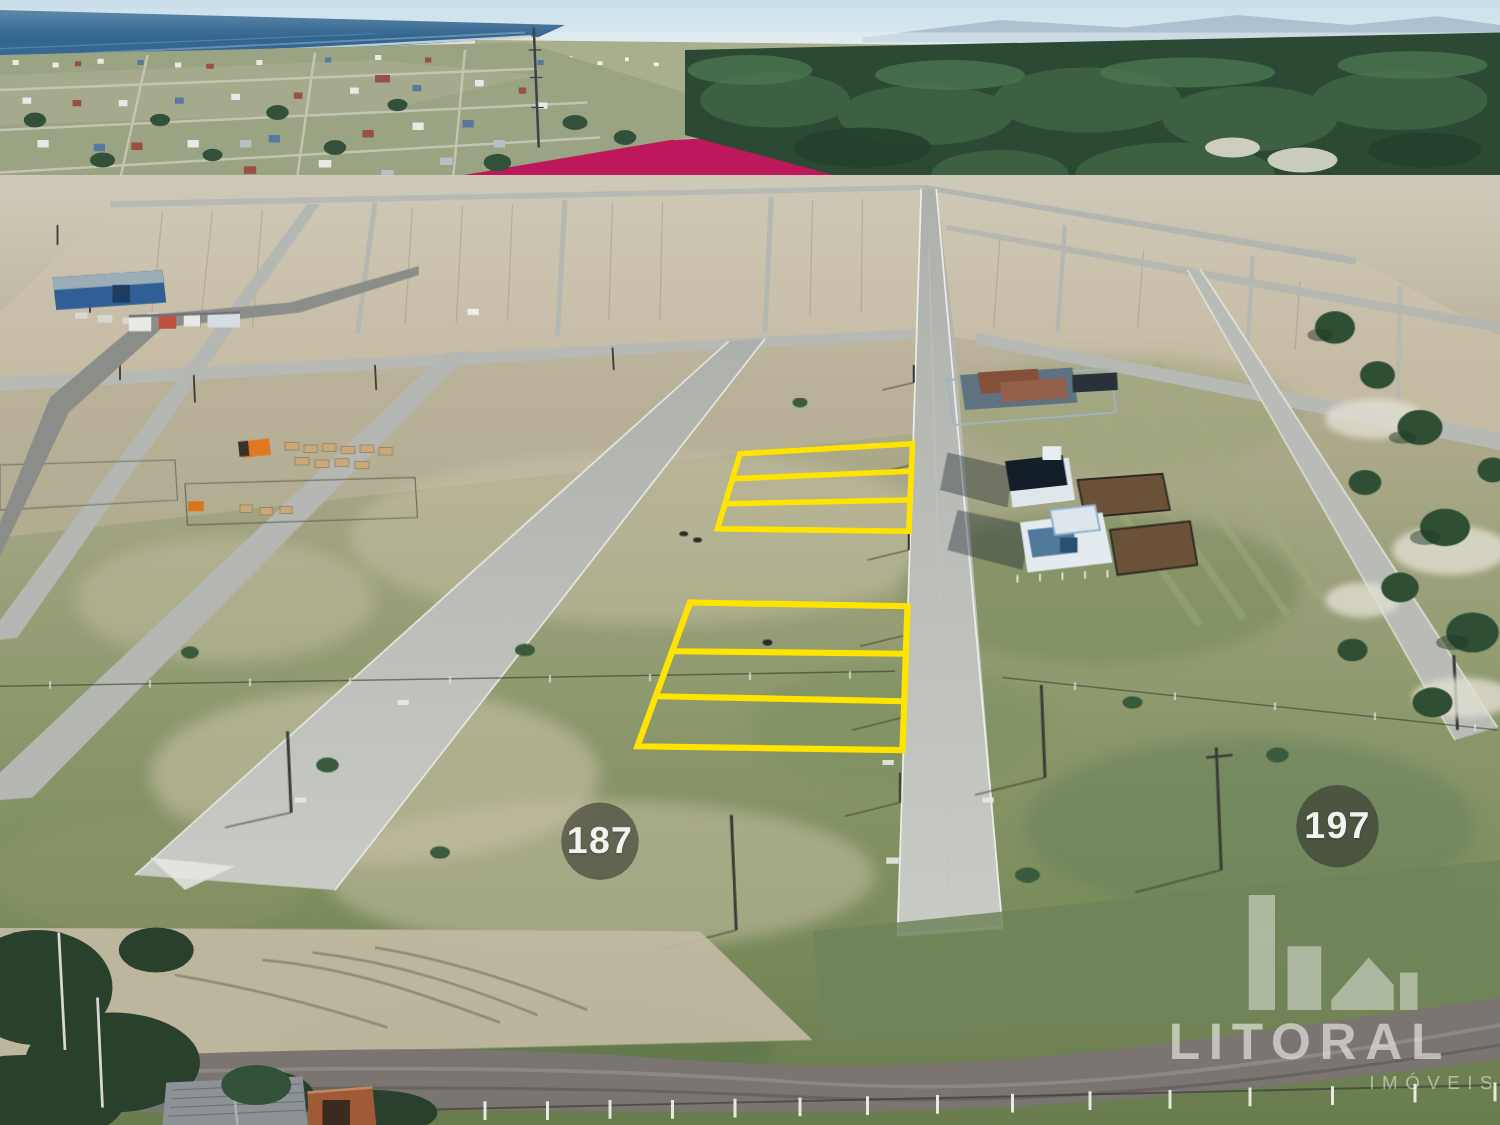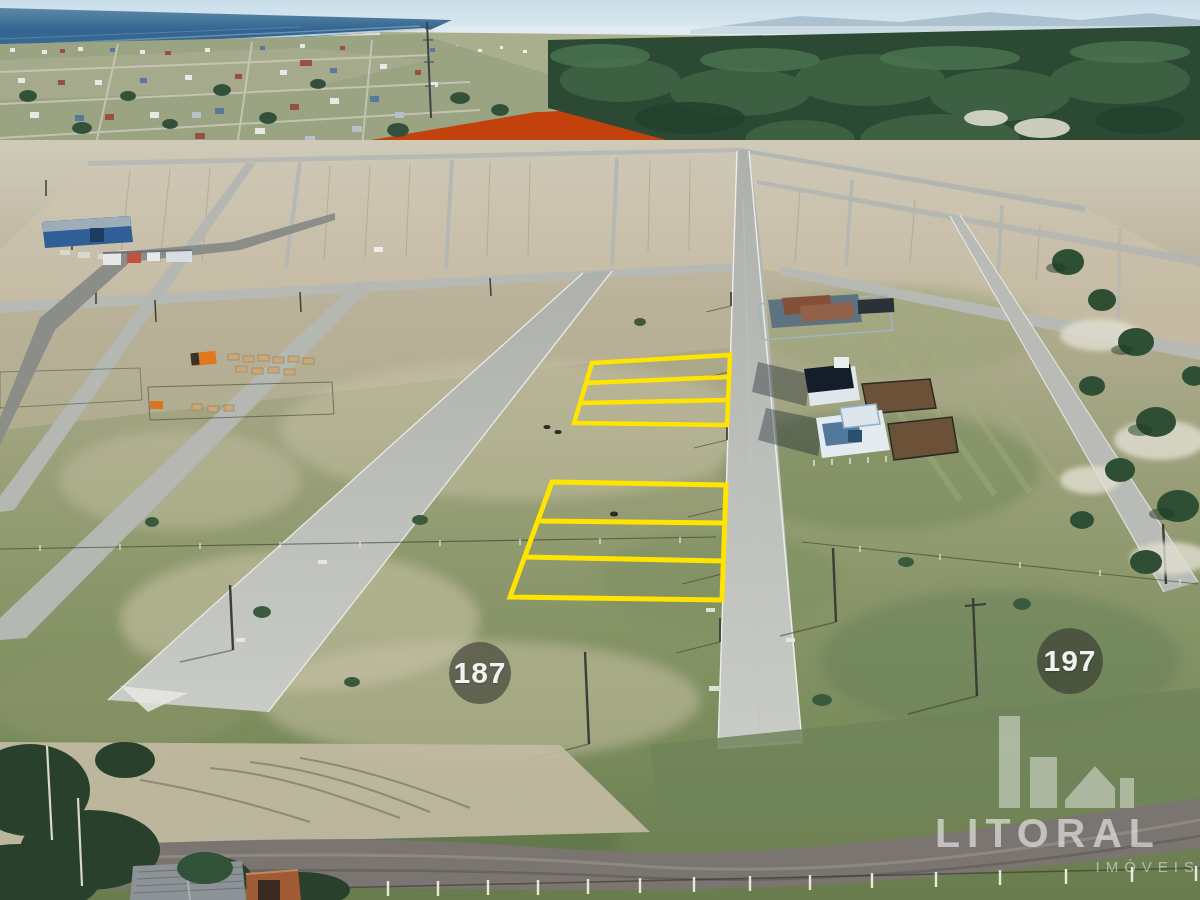--- a/index.html
+++ b/index.html
@@ -1,17 +1,17 @@
 <!DOCTYPE html>
 <html><head>
 <meta charset="utf-8">
 <style>
   html,body{margin:0;padding:0;background:#222;}
   .stage{position:relative;width:1200px;height:900px;overflow:hidden;
-         font-family:"Liberation Sans",sans-serif;background:#c2410c;}
+         font-family:"Liberation Sans",sans-serif;background:#be185d;}
   .stage svg{position:absolute;inset:0;display:block;}
   .badge{position:absolute;border-radius:50%;background:rgba(42,42,38,0.55);
          color:#f2f2f0;display:flex;align-items:center;justify-content:center;
          font-weight:bold;font-size:30px;letter-spacing:1px;
          text-shadow:0 1px 2px rgba(0,0,0,.25);}
   #badge-187{left:449px;top:642px;width:62px;height:62px;}
   #badge-197{left:1037px;top:628px;width:66px;height:66px;}
   .wm{position:absolute;left:935px;top:688px;width:265px;height:205px;
       color:rgba(255,255,255,0.55);pointer-events:none;}
   .wm-icon{position:absolute;left:55px;top:20px;}

